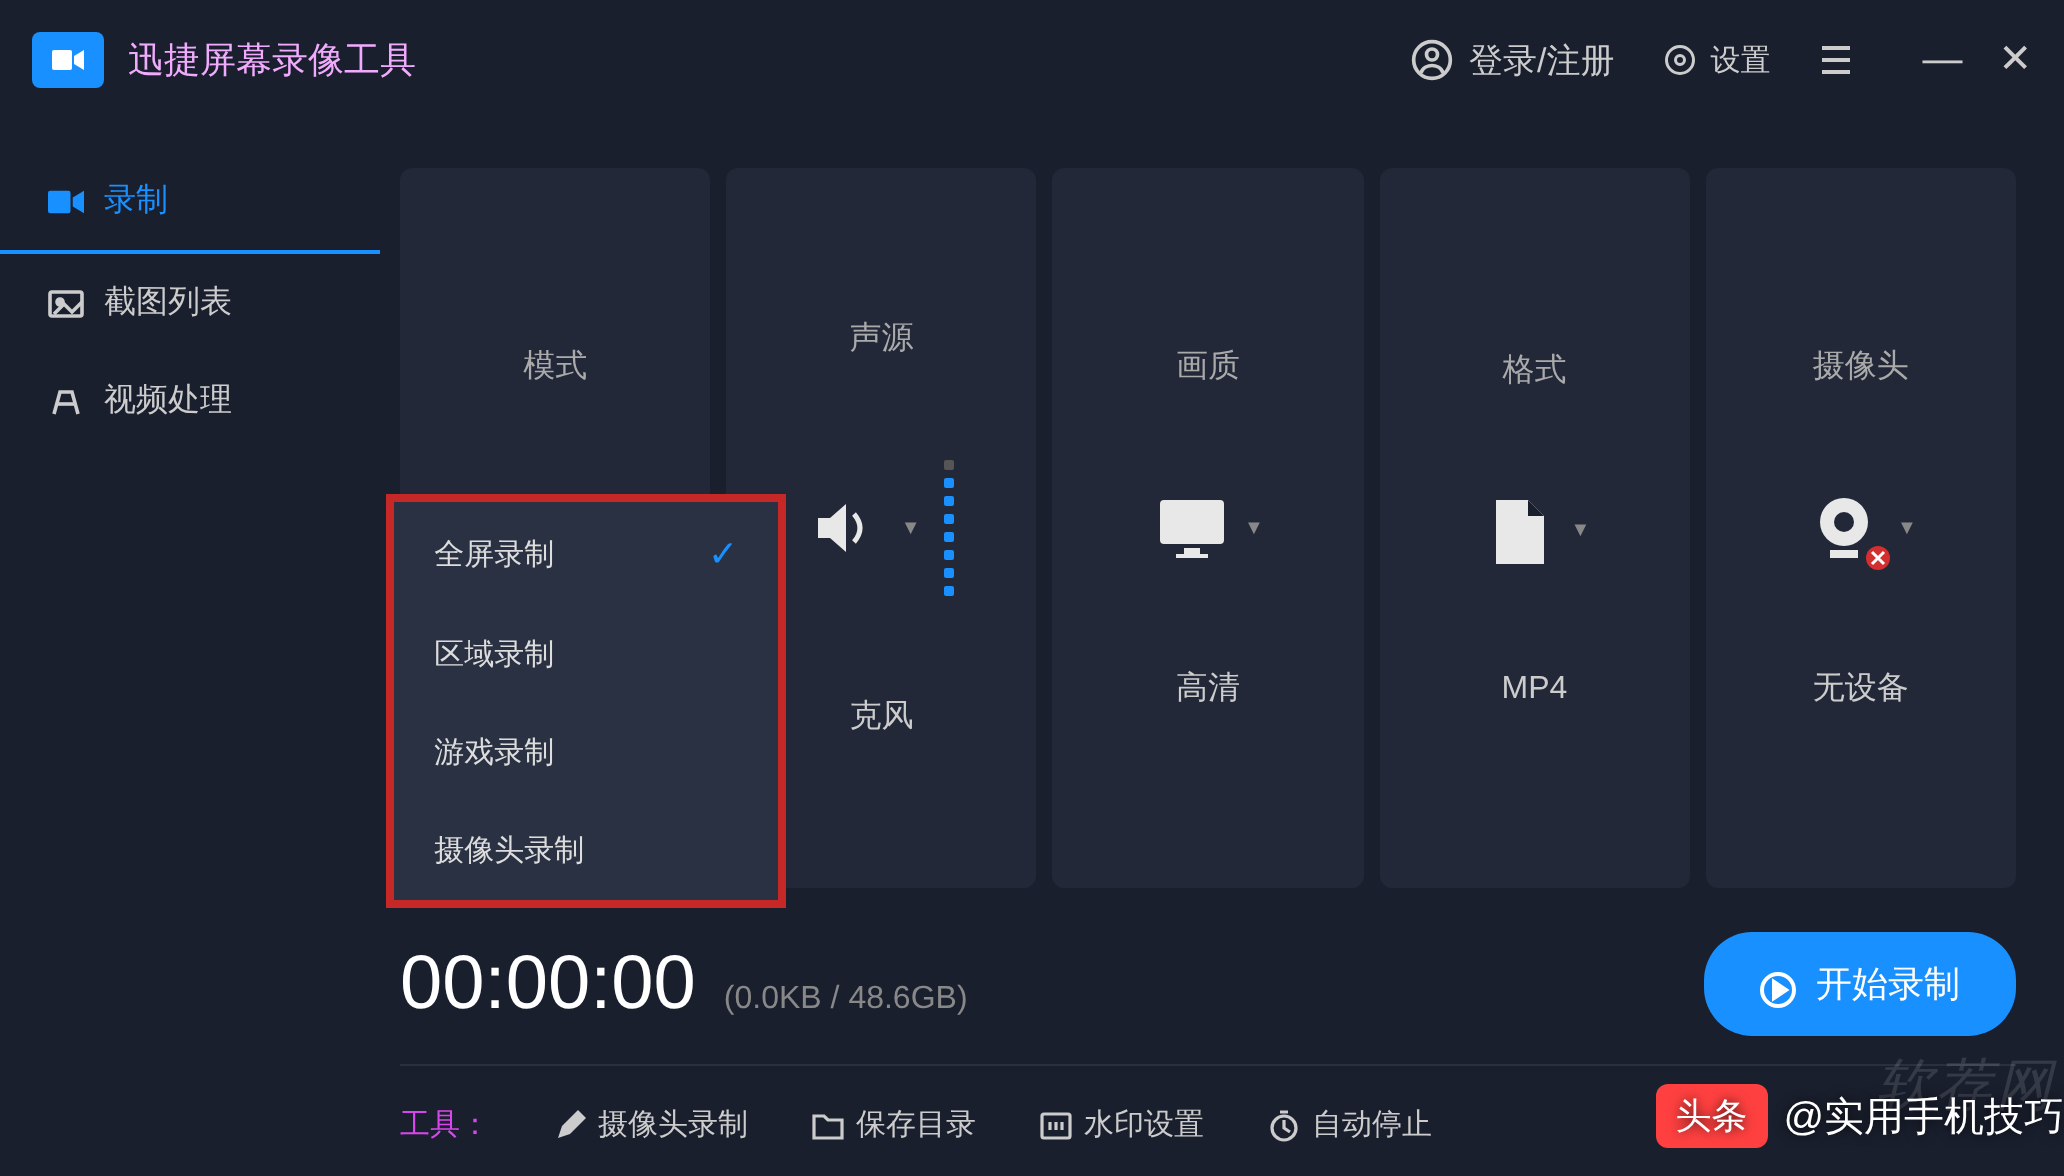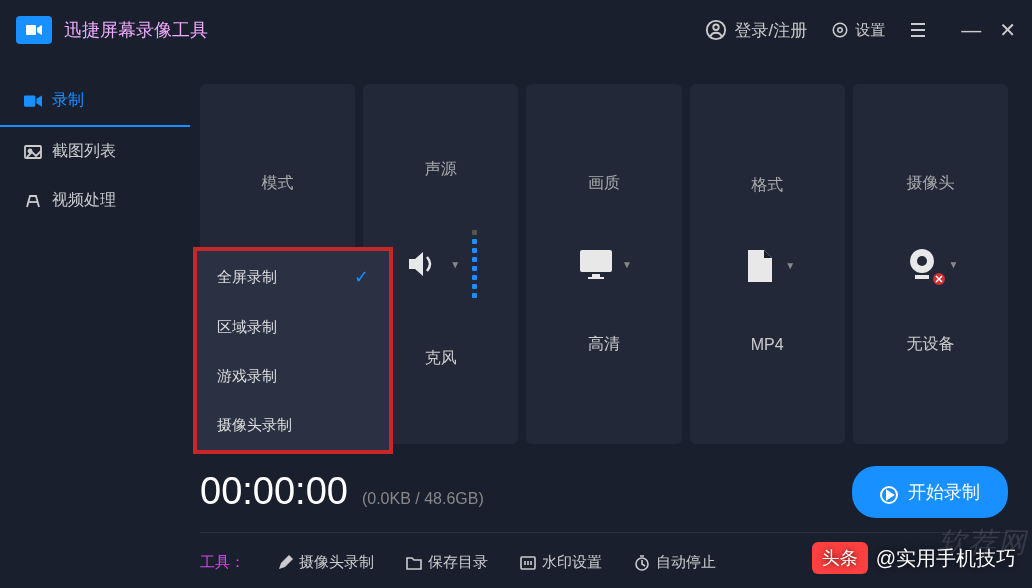--- a/index.html
+++ b/index.html
@@ -45,21 +45,21 @@
     .timer { color: #fff; font-size: 38px; font-weight: 300; }
     .size-info { color: #888; font-size: 16px; }
     .start-btn { margin-left: auto; background: #1890ff; color: #fff; padding: 14px 28px; border-radius: 24px; display: flex; align-items: flex-end; gap: 10px; font-size: 18px; cursor: pointer; border: none; }
     .start-btn svg { width: 18px; height: 18px; }
 
     .footer2 { display: flex; align-items: center; gap: 32px; padding-top: 20px; border-top: 1px solid #2a3040; color: #ccc; font-size: 15px; position: relative; }
     .tool-label { color: #d946ef; text-align: right; }
     .tool-item { display: flex; align-items: center; gap: 6px; cursor: pointer; }
     .tool-item svg { width: 16px; height: 16px; }
 
-    .watermark { position: absolute; right: 16px; bottom: 14px; display: flex; align-items: center; gap: 8px; color: #fff; font-size: 20px; text-shadow: 0 0 6px rgba(0,0,0,0.8); pointer-events: none; font-weight: 500; }
+    .watermark { position: absolute; right: 0; bottom: 14px; display: flex; align-items: center; gap: 8px; color: #fff; font-size: 20px; text-shadow: 0 0 6px rgba(0,0,0,0.8); pointer-events: none; font-weight: 500; }
     .wm-badge { background: #ff4040; color: #fff; border-radius: 6px; padding: 4px 10px; font-size: 18px; }
     .wm-ghost { position: absolute; right: 4px; bottom: 26px; color: rgba(255,255,255,0.12); font-size: 28px; font-style: italic; pointer-events: none; letter-spacing: 2px; }
   </style>
 </head>
 <body>
 
 <div class="titlebar">
   <div class="logo">
     <svg viewBox="0 0 16 12" fill="#fff">
         <rect x="0" y="1" width="10" height="10" rx="1"></rect>

